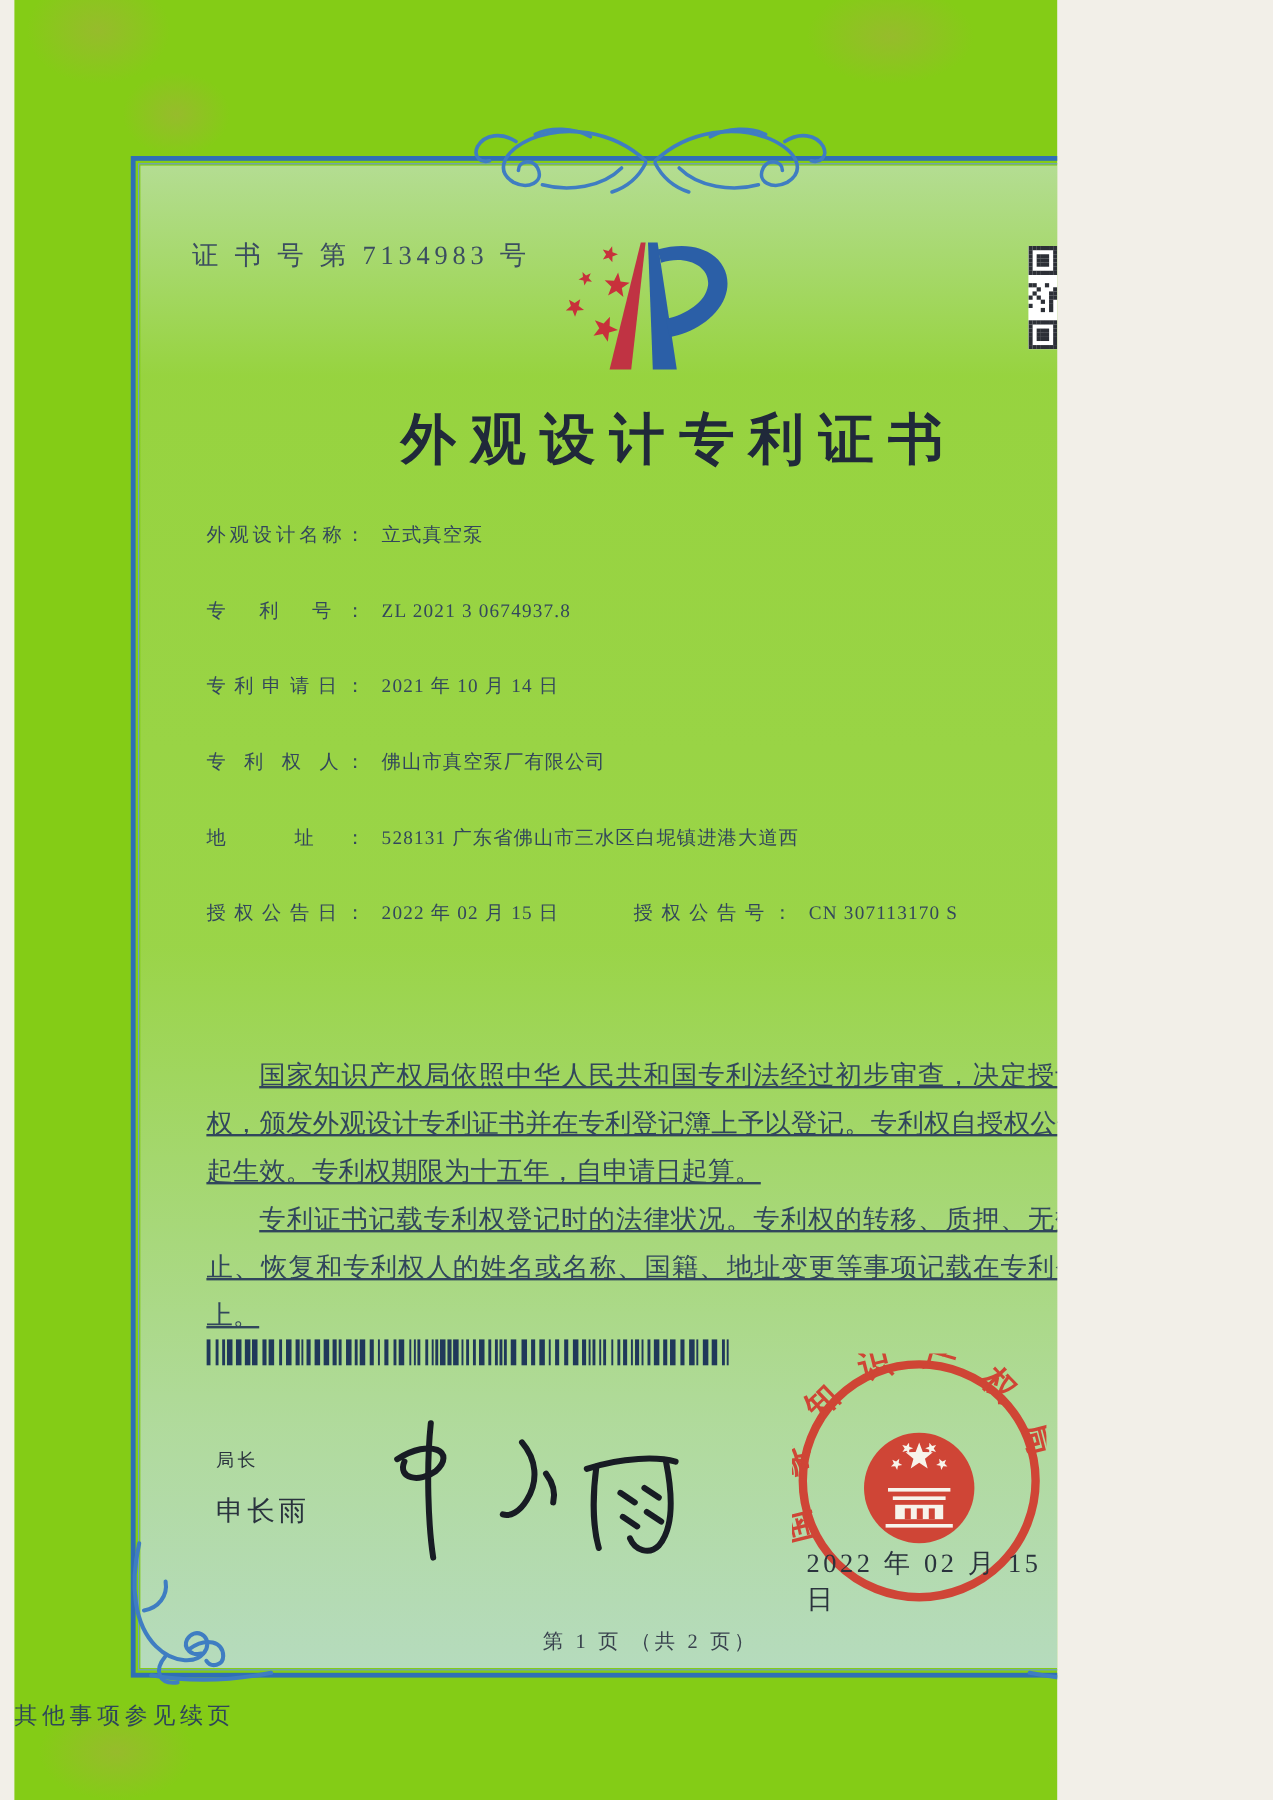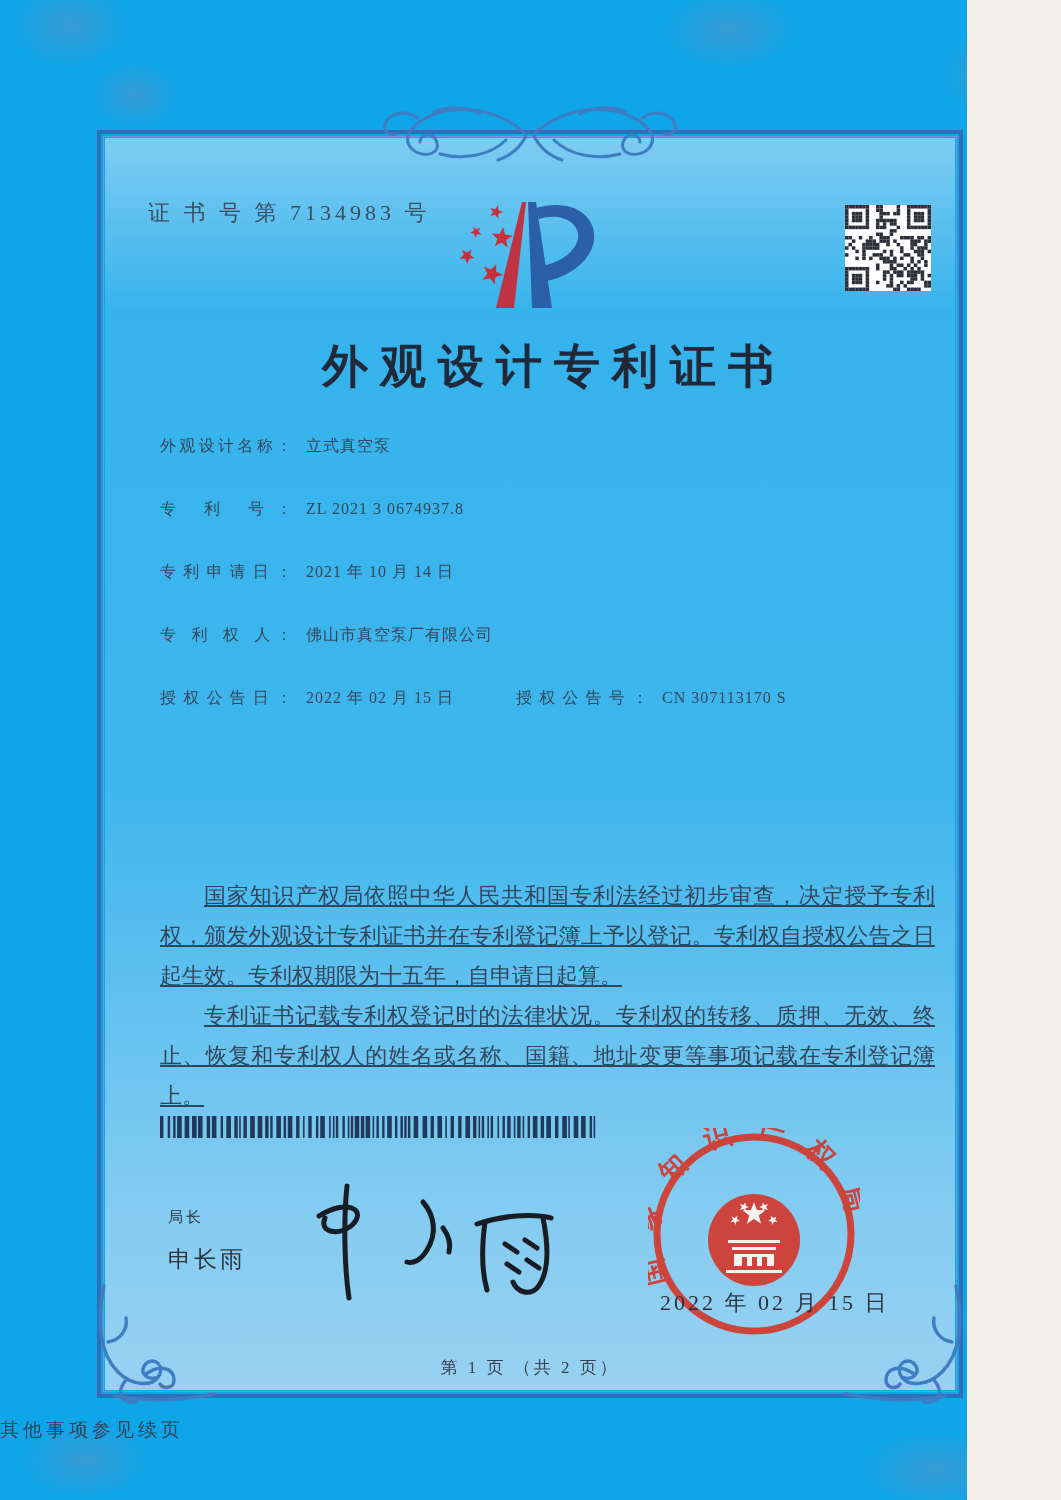--- a/index.html
+++ b/index.html
@@ -1,17 +1,17 @@
 <!DOCTYPE html>
 <html><head>
 <meta charset="utf-8">
 <style>
   * { margin:0; padding:0; box-sizing:border-box; }
   body { width:1061px; height:1500px; background:#f2efe8; font-family:"Liberation Serif","DejaVu Serif",serif; }
-  .page { position:relative; width:967px; height:1500px; background:#0ea5e9; overflow:hidden; }
+  .page { position:relative; width:869px; height:1500px; background:#84cc16; overflow:hidden;margin-left:12px; }
 
   
   .blob { position:absolute; border-radius:50%; pointer-events:none;
           background:radial-gradient(closest-side, rgba(224,122,130,0.20), rgba(224,122,130,0)); }
 
   
   .frame { position:absolute; left:97px; top:130px; width:866px; height:1268px;
            border:4px solid #2f6fb5; }
   .frame-inner { position:absolute; inset:2px; border:1px solid #6d9bce; }
   .tint { position:absolute; inset:4px;
@@ -413,20 +413,23 @@
     <div class="row">
       <span class="lab">专 利 号：</span><span class="val">ZL 2021 3 0674937.8</span>
     </div>
     <div class="row">
       <span class="lab">专利申请日：</span><span class="val">2021 年 10 月 14 日</span>
     </div>
     <div class="row">
       <span class="lab">专 利 权 人：</span><span class="val">佛山市真空泵厂有限公司</span>
     </div>
     <div class="row">
+      <span class="lab">地 址：</span><span class="val">528131 广东省佛山市三水区白坭镇进港大道西</span>
+    </div>
+    <div class="row">
       <span class="lab">授权公告日：</span><span class="val">2022 年 02 月 15 日</span><span class="lab2">授权公告号：</span><span class="val">CN 307113170 S</span>
     </div>
   </div>
 
   <div class="paras">
     <p>国家知识产权局依照中华人民共和国专利法经过初步审查，决定授予专利权，颁发外观设计专利证书并在专利登记簿上予以登记。专利权自授权公告之日起生效。专利权期限为十五年，自申请日起算。</p>
     <p>专利证书记载专利权登记时的法律状况。专利权的转移、质押、无效、终止、恢复和专利权人的姓名或名称、国籍、地址变更等事项记载在专利登记簿上。</p>
   </div>
 
   <svg class="barcode" id="barcode" viewBox="0 0 440 22" preserveAspectRatio="none">

